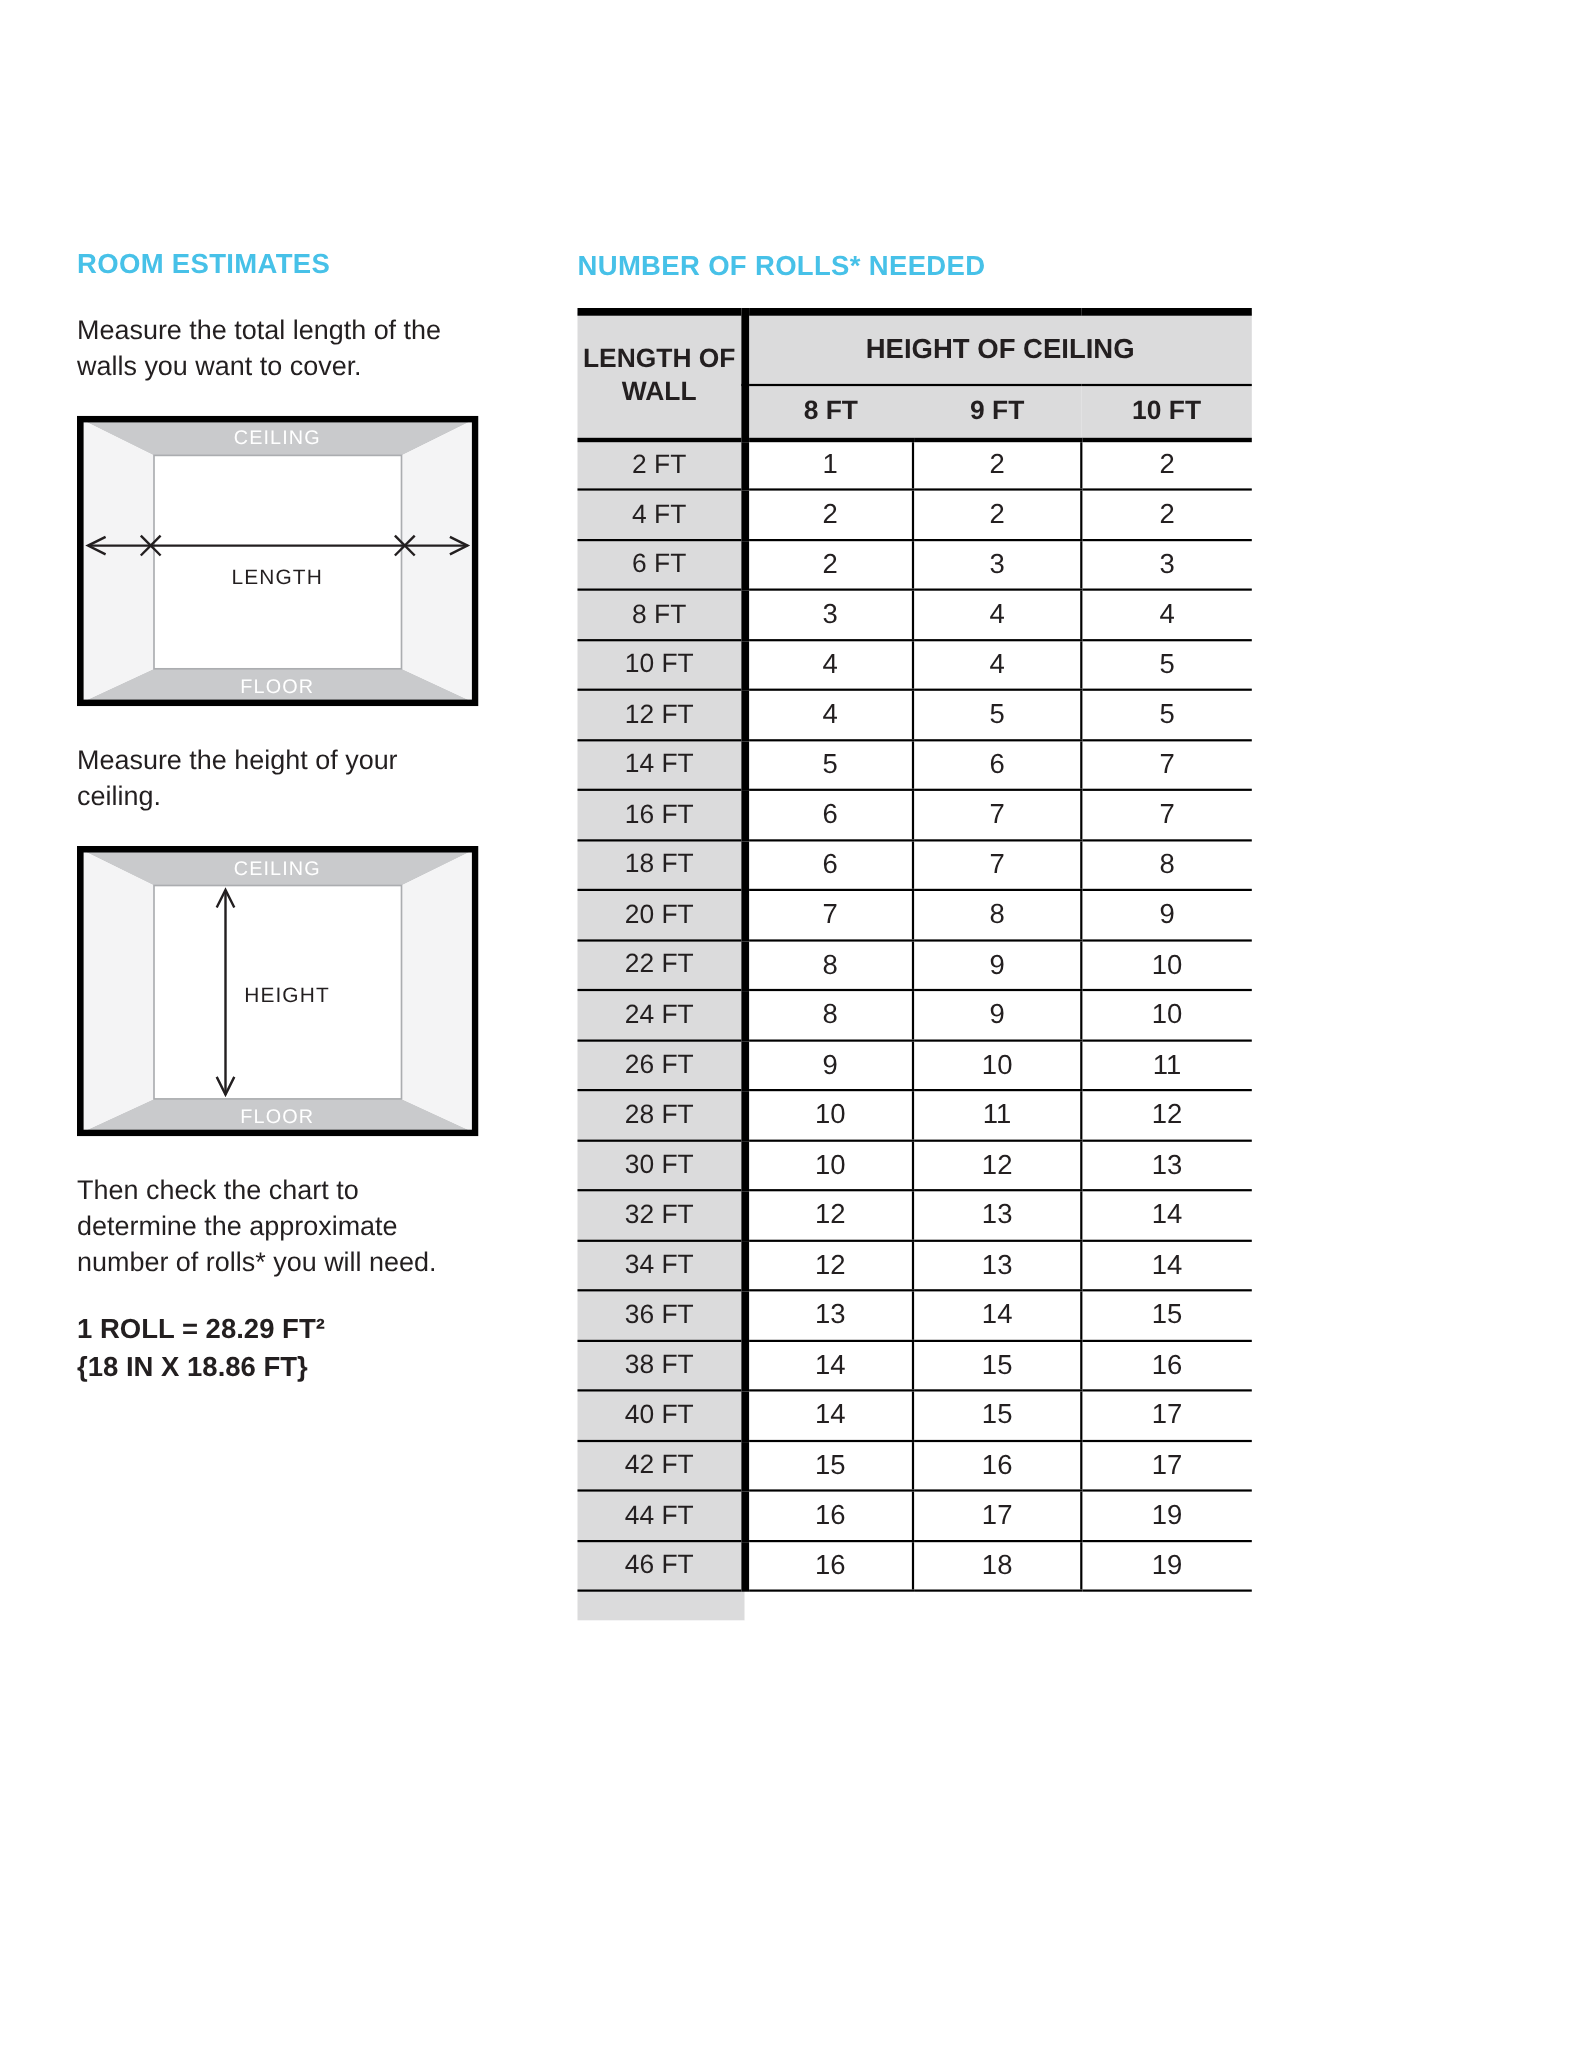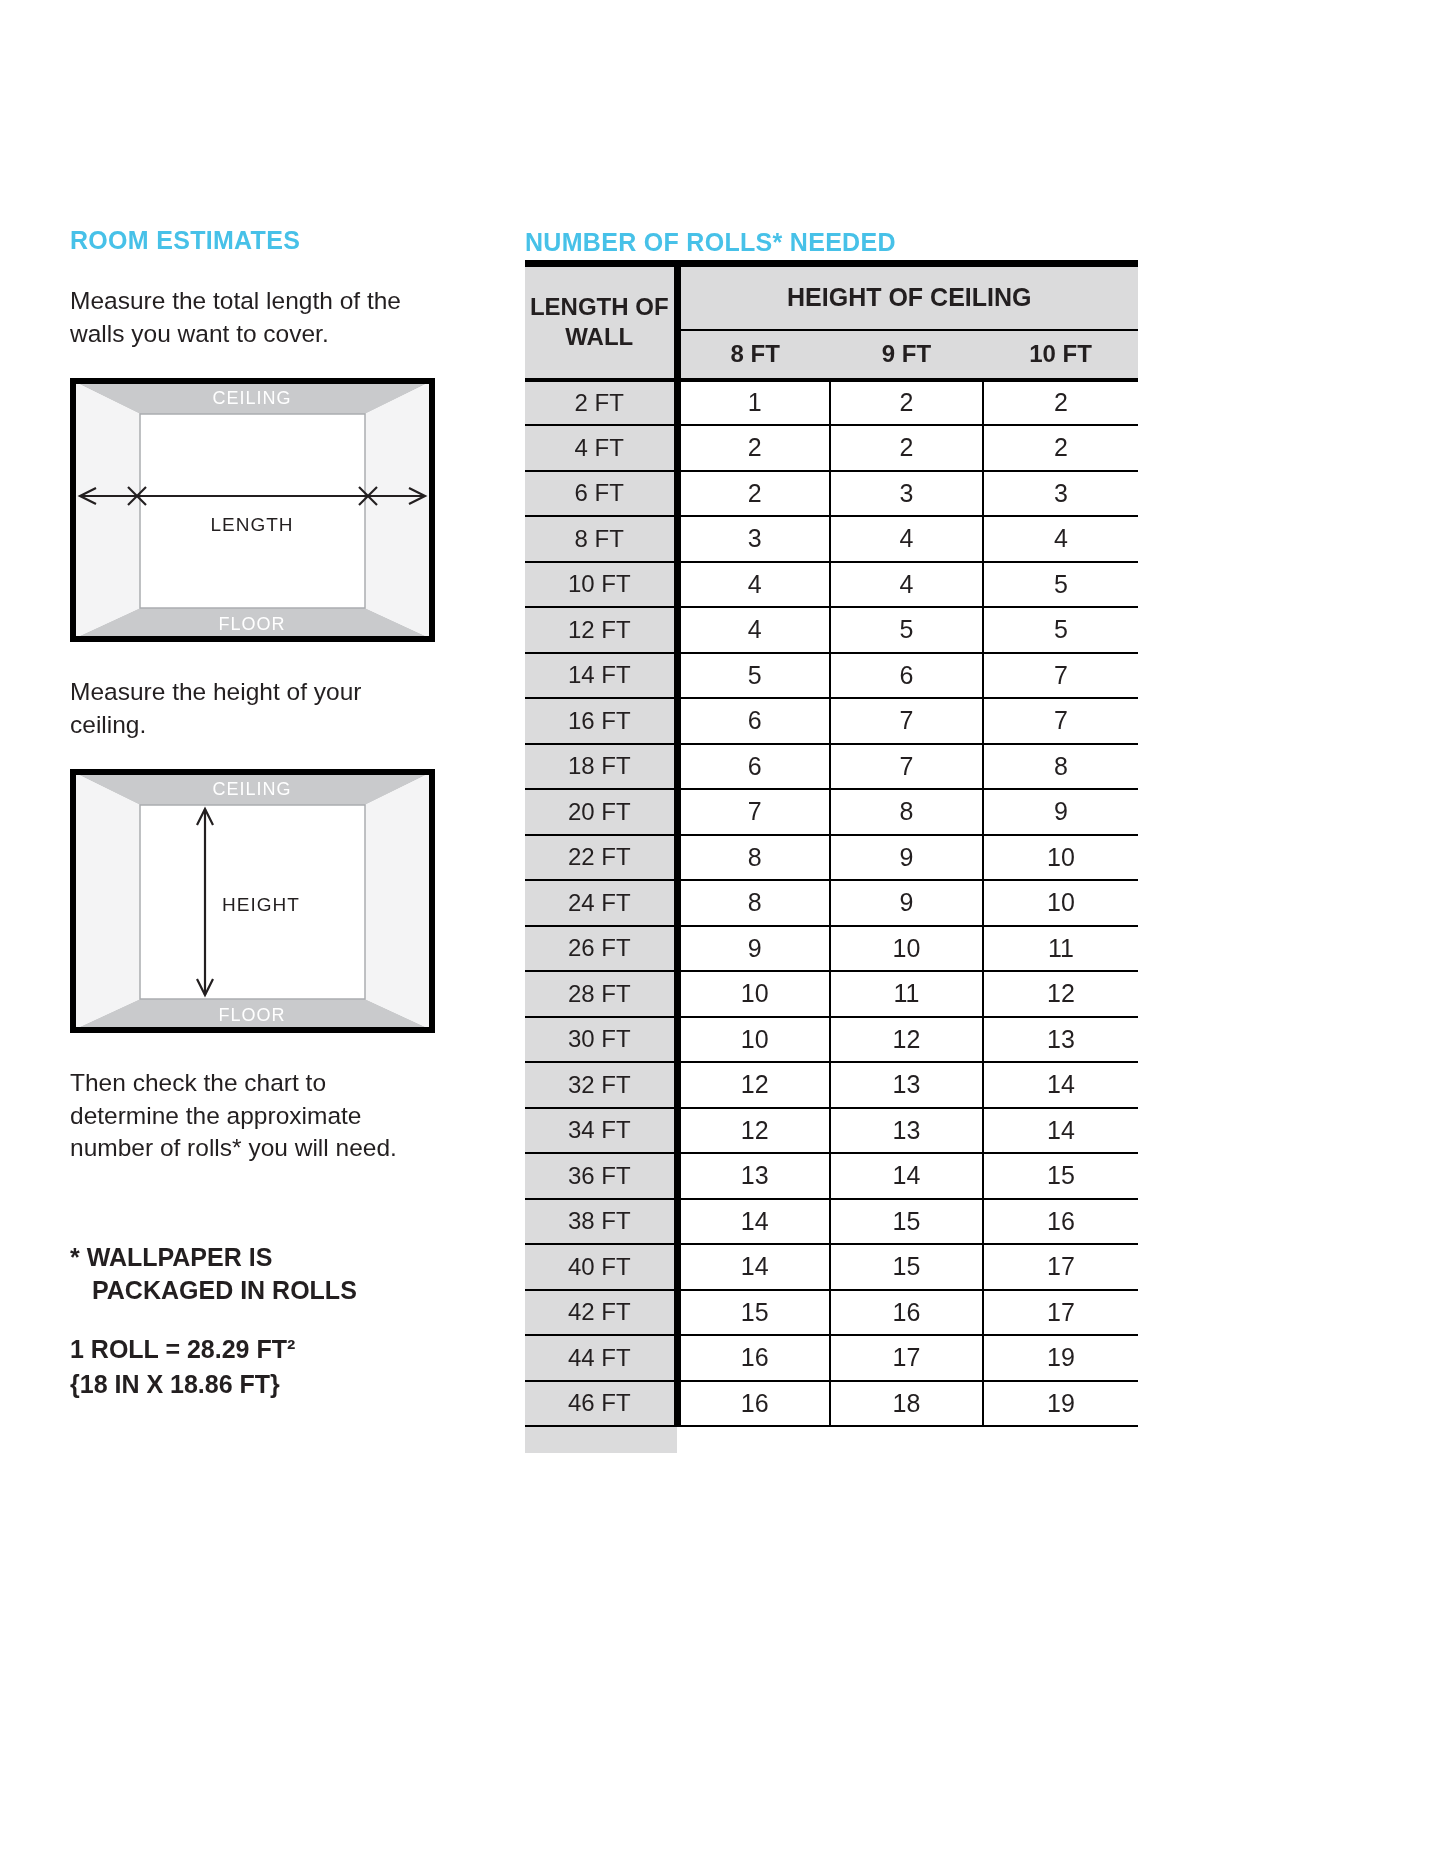--- a/index.html
+++ b/index.html
@@ -33,21 +33,21 @@
   .footnote .line2 { padding-left:22px; }
   .roll-info { margin-top:26px; font-size:25px; font-weight:bold; line-height:1.38; }
 
   
   .table-heading {
     position:absolute; left:525px; top:228px; width:613px;
     font-size:25px; font-weight:bold;
     color:#47C1E8; letter-spacing:0.3px;
   }
   .rolls-table {
-    position:absolute; left:525px; top:260px;
+    position:absolute; left:525px; top:280px;
     border-collapse:collapse; table-layout:fixed; width:613px;
     border-top:7px solid #000;
   }
   .rolls-table th, .rolls-table td {
     text-align:center; vertical-align:middle; padding:0; color:#231F20;
   }
   .corner-cell {
     width:152px; background:#DBDBDC;
     border-right:7px solid #000; border-bottom:4px solid #000;
     font-size:24px; font-weight:bold; line-height:1.25;
@@ -124,24 +124,20 @@
         <polyline points="127,56 135,40 143,56"></polyline>
         <polyline points="127,210 135,226 143,210"></polyline>
       </g>
       <text x="182" y="26" text-anchor="middle" fill="#FFFFFF" font-size="18" letter-spacing="1">CEILING</text>
       <text x="182" y="252" text-anchor="middle" fill="#FFFFFF" font-size="18" letter-spacing="1">FLOOR</text>
       <text x="152" y="142" fill="#231F20" font-size="19" letter-spacing="1">HEIGHT</text>
     </svg>
 
     <p class="body-text" style="margin-bottom:0;margin-top:10px;">Then check the chart to determine the approximate number of rolls* you will need.</p>
 
-    <div class="footnote">
-      <div class="line1">* WALLPAPER IS</div>
-      <div class="line2">PACKAGED IN ROLLS</div>
-    </div>
 
     <div class="roll-info">
       <div>1 ROLL = 28.29 FT²</div>
       <div>{18 IN X 18.86 FT}</div>
     </div>
 
   </div>
 
   <h2 class="table-heading">NUMBER OF ROLLS* NEEDED</h2>
 

